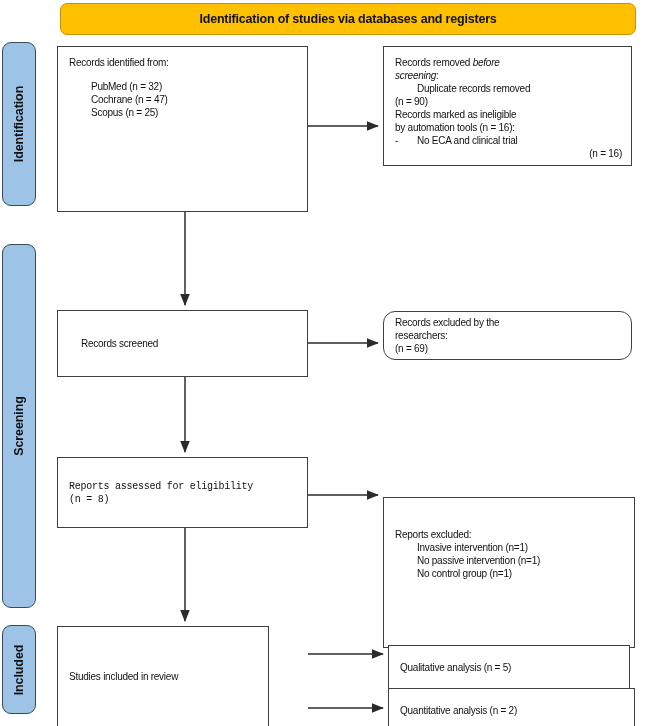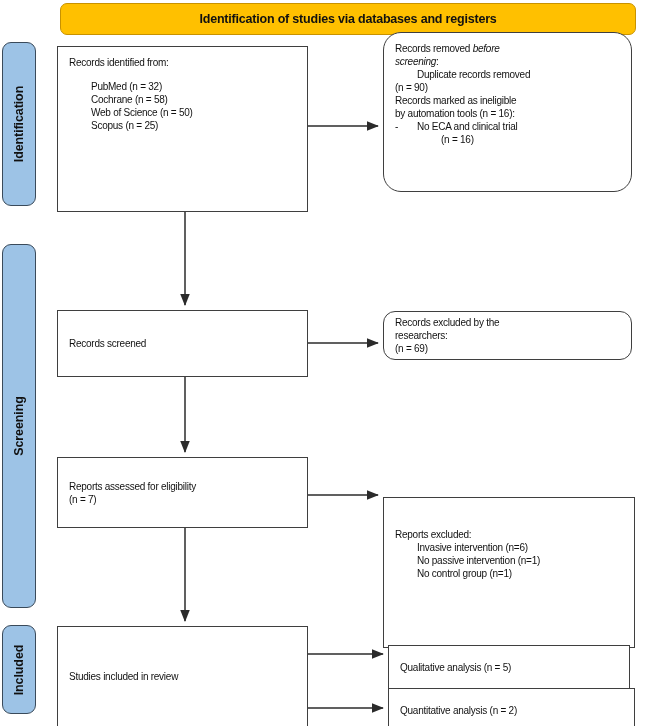--- a/index.html
+++ b/index.html
@@ -72,21 +72,21 @@
   .box.vcenter .inner {
     padding: 0 9px 0 11px;
     height: 100%;
     display: flex;
     flex-direction: column;
     justify-content: center;
   }
   .ln { white-space: pre-wrap; }
   .blank { height: 11px; }
   .ind1 { padding-left: 22px; }
-  .ind3 { padding-left: 46px; }
+  .ind3 { padding-left: 46px; text-align: right; }
   .ital { font-style: italic; }
   .dashrow { display: flex; }
   .dashrow .dash { width: 22px; flex: 0 0 22px; }
   svg.arrows {
     position: absolute;
     left: 0; top: 0;
     width: 650px;
     height: 726px;
     pointer-events: none;
   }
@@ -132,73 +132,72 @@
     <line x1="308" y1="654" x2="383" y2="654" stroke="#2b2b2b" stroke-width="1.5" marker-end="url(#ah)"></line>
 
     <line x1="308" y1="708" x2="383" y2="708" stroke="#2b2b2b" stroke-width="1.5" marker-end="url(#ah)"></line>
   </svg>
 
   <div class="box" style="left:57px; top:46px; width:251px; height:166px;">
     <div class="inner">
       <div class="ln">Records identified from:</div>
       <div class="blank"></div>
       <div class="ln ind1">PubMed (n = 32)</div>
-      <div class="ln ind1">Cochrane (n = 58)</div>
-      <div class="ln ind1">Web of Science (n = 50)</div>
+      <div class="ln ind1">Cochrane (n = 47)</div>
       <div class="ln ind1">Scopus (n = 25)</div>
     </div>
   </div>
 
-  <div class="box" style="left:383px; top:32px; width:249px; height:160px;border-radius:18px;">
+  <div class="box" style="left:383px; top:46px; width:249px; height:120px;">
     <div class="inner">
       <div class="ln"><span>Records removed </span><span class="ital">before</span></div>
       <div class="ln"><span class="ital">screening</span><span>:</span></div>
       <div class="ln ind1">Duplicate records removed</div>
       <div class="ln">(n = 90)</div>
       <div class="ln">Records marked as ineligible</div>
       <div class="ln">by automation tools (n = 16):</div>
       <div class="ln dashrow">
         <span class="dash">-</span>
         <span>No ECA and clinical trial</span>
       </div>
       <div class="ln ind3">(n = 16)</div>
     </div>
   </div>
 
-  <div class="box vcenter" style="left:57px; top:310px; width:251px; height:67px;">
+  <div class="box vcenter" style="left:57px; top:310px; width:251px; height:67px;padding-left:12px;">
     <div class="inner">
       <div class="ln">Records screened</div>
     </div>
   </div>
 
   <div class="box vcenter" style="left:383px; top:311px; width:249px; height:49px;border-radius:12px;">
     <div class="inner">
       <div class="ln">Records excluded by the</div>
       <div class="ln">researchers:</div>
       <div class="ln">(n = 69)</div>
     </div>
   </div>
 
-  <div class="box vcenter" style="left:57px; top:457px; width:251px; height:71px;">
+  <div class="box vcenter" style="left:57px; top:457px; width:251px; height:71px;font-family:Liberation Mono, monospace;">
     <div class="inner">
       <div class="ln">Reports assessed for eligibility</div>
-      <div class="ln">(n = 7)</div>
+      <div class="ln">(n = 8)</div>
     </div>
   </div>
 
   <div class="box" style="left:383px; top:457px; width:252px; height:151px;margin-top:40px;">
     <div class="inner" style="padding-top:30px;">
       <div class="ln">Reports excluded:</div>
-      <div class="ln ind1">Invasive intervention (n=6)</div>
+      <div class="ln ind1">Invasive intervention (n=1)</div>
       <div class="ln ind1">No passive intervention (n=1)</div>
       <div class="ln ind1">No control group (n=1)</div>
     </div>
   </div>
 
-  <div class="box vcenter" style="left:57px; top:626px; width:251px; height:101px;">
+  <div class="box vcenter" style="left:57px; top:626px; width:212px; height:101px;">
     <div class="inner">
       <div class="ln">Studies included in review</div>
     </div>
   </div>
 
   <div class="box vcenter" style="left:388px; top:632px; width:242px; height:44px;margin-top:13px;">
     <div class="inner">
       <div class="ln">Qualitative analysis (n = 5)</div>
     </div>
   </div>

